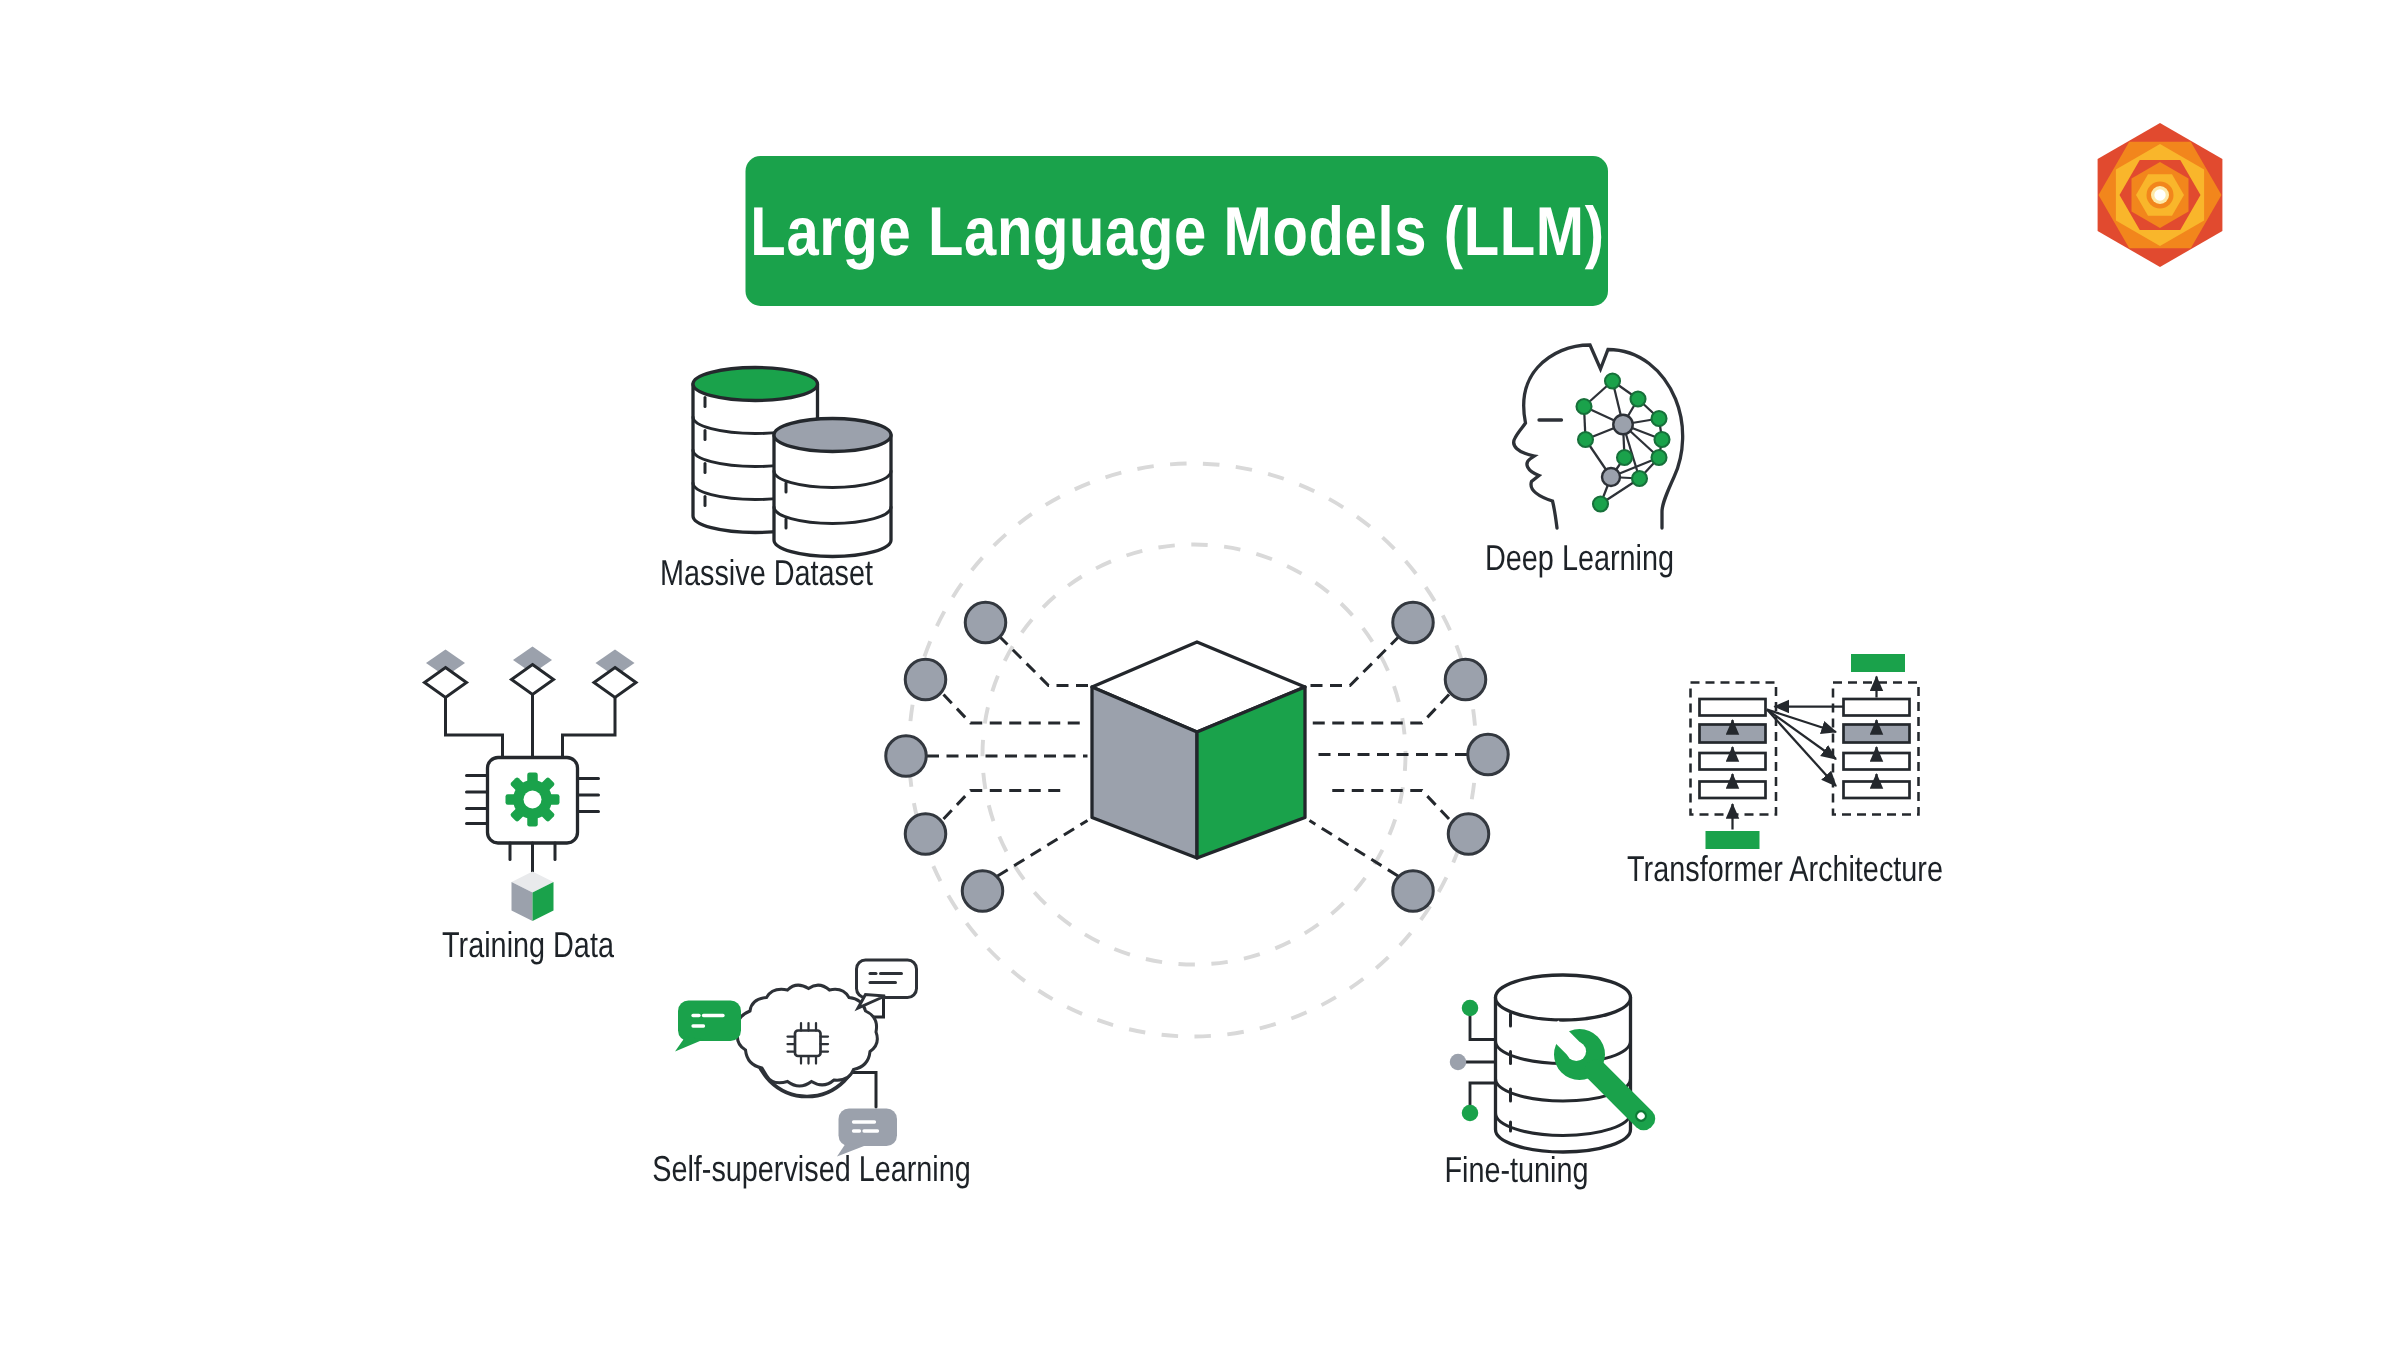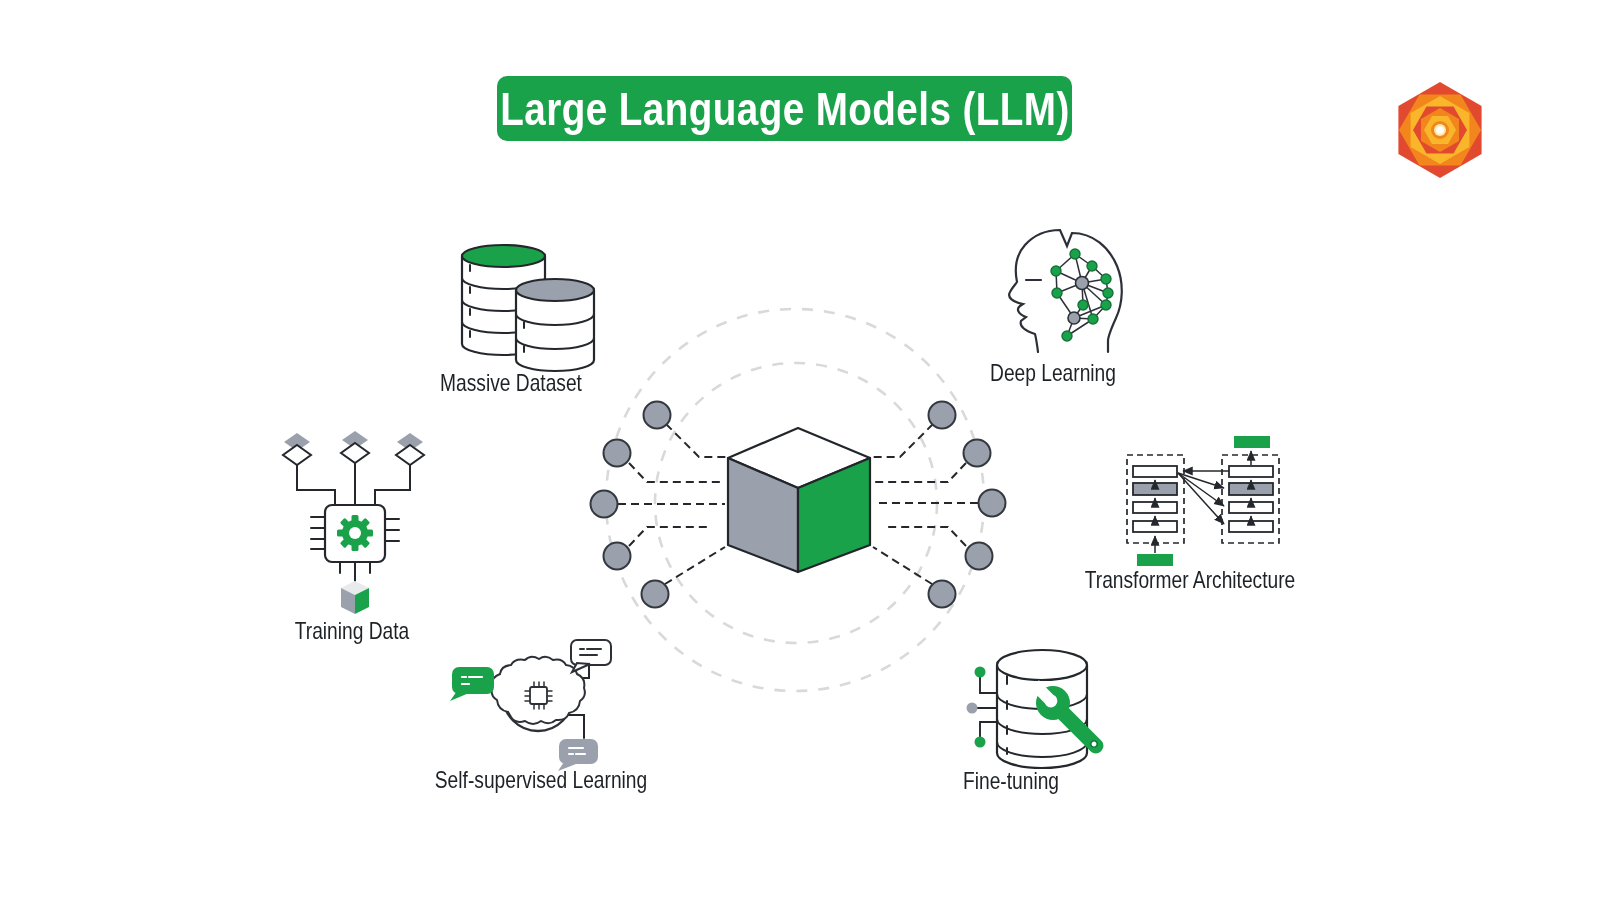--- a/index.html
+++ b/index.html
@@ -1,19 +1,19 @@
 <!DOCTYPE html>
 <html><head>
 <meta charset="utf-8">
 <style>
   html,body{margin:0;padding:0;background:#fff;}
   #canvas{position:relative;width:1600px;height:900px;background:#ffffff;overflow:hidden;
           font-family:"Liberation Sans", sans-serif;}
   #scene{position:absolute;left:0;top:0;}
-  .banner{position:absolute;left:497px;top:76px;width:575px;height:65px;
+  .banner{position:absolute;left:497px;top:104px;width:575px;height:100px;
           background:#1aa24b;border-radius:10px;display:flex;align-items:center;justify-content:center;}
   .banner span{display:inline-block;white-space:nowrap;color:#ffffff;font-weight:700;font-size:46px;
           letter-spacing:.5px;transform:scaleX(.84);}
   .lbl{position:absolute;white-space:nowrap;color:#1d2227;font-size:24px;font-weight:500;
        transform:translateX(-50%) scaleX(.8);}
 </style>
 </head>
 <body>
 
 <div id="canvas">

